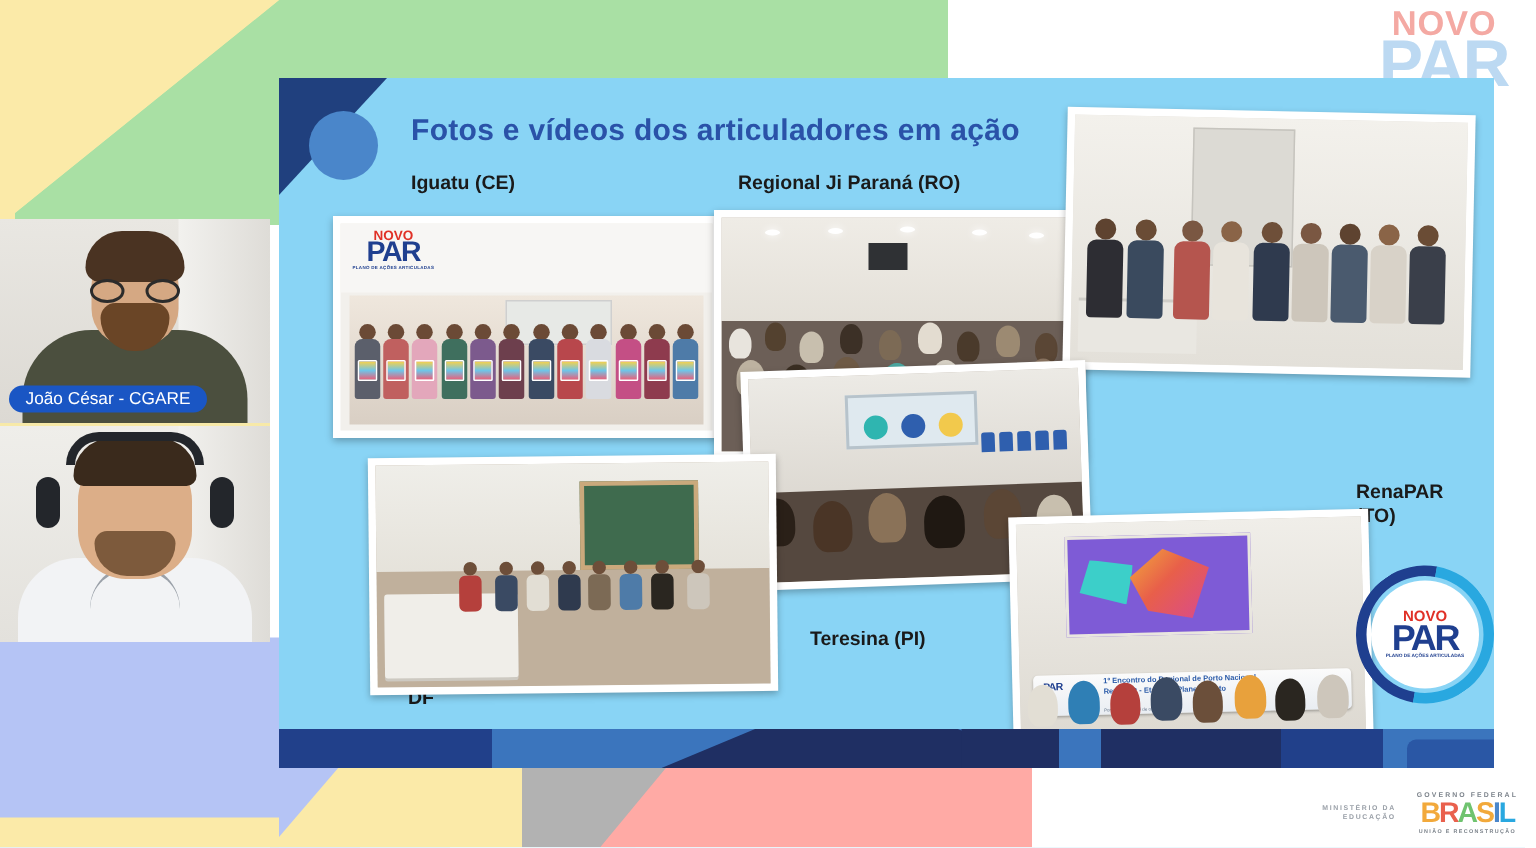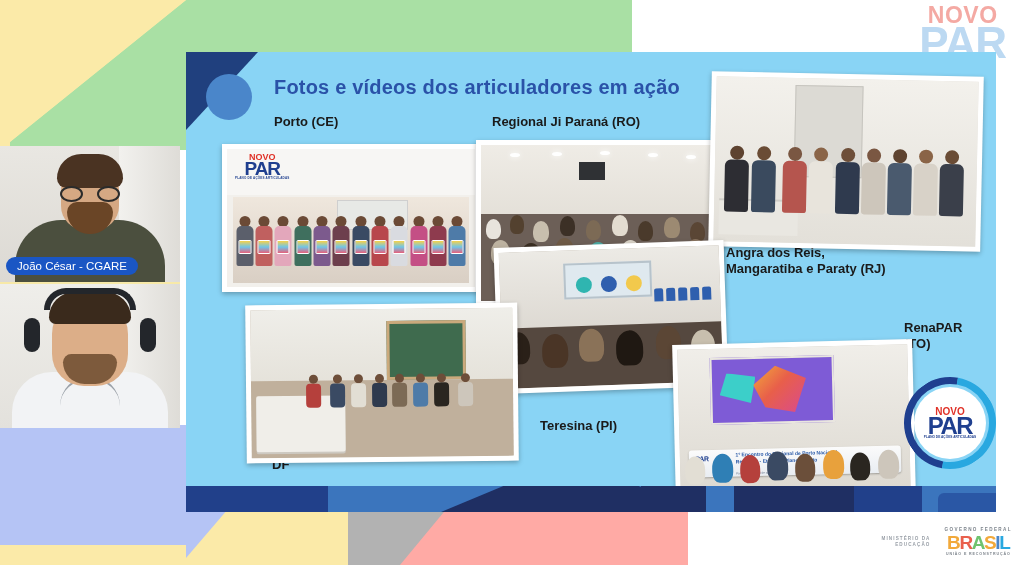--- a/index.html
+++ b/index.html
@@ -289,26 +289,24 @@
     <div class="wm-par">PAR</div>
   </div>
 
   <div id="slide">
 
     <div class="slide-corner"></div>
     <div class="slide-circle"></div>
 
     <div class="slide-title">Fotos e vídeos dos articuladores em ação</div>
 
-    <div class="cap" style="left:88px; top:62px;">Porto (CE)</div>
+    <div class="cap" style="left:88px; top:62px;">Iguatu (CE)</div>
 
     <div class="cap" style="left:306px; top:62px;">Regional Ji Paraná (RO)</div>
 
-    <div class="cap" style="left:540px; top:193px;">Angra dos Reis,
-Mangaratiba e Paraty (RJ)</div>
 
     <div class="cap" style="left:354px; top:366px;">Teresina (PI)</div>
 
     <div class="cap" style="left:86px; top:405px;">DF</div>
 
     <div class="cap" style="left:718px; top:268px; text-align:left;">RenaPAR
 (TO)</div>
 
     <div class="photo" id="p1">
       <div class="inner">

